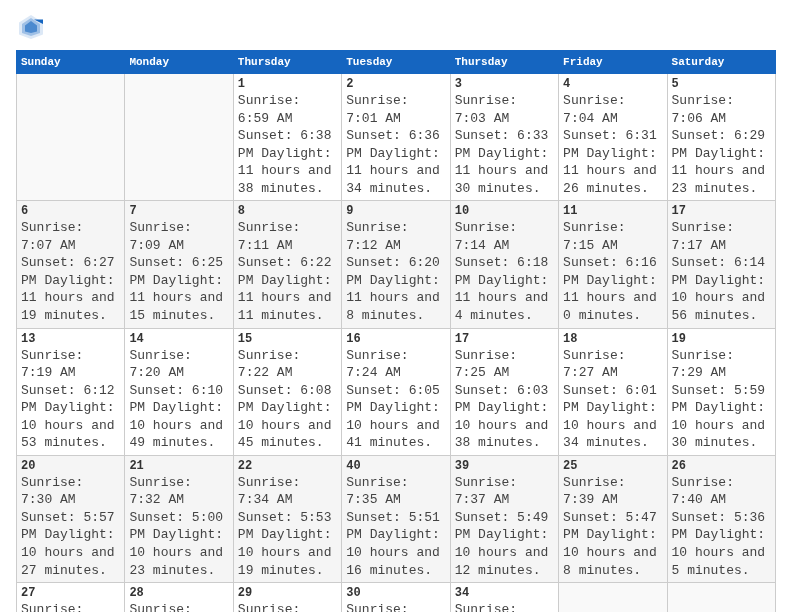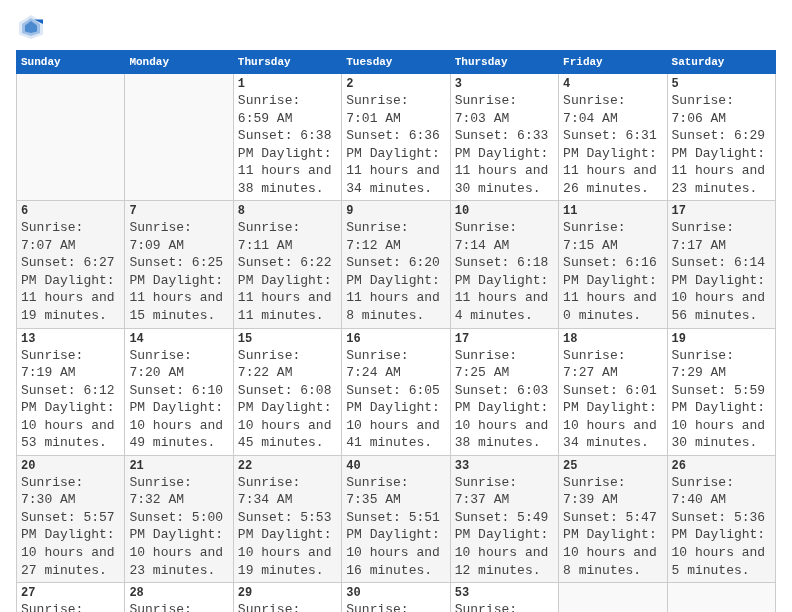--- a/index.html
+++ b/index.html
@@ -272,21 +272,21 @@
 Sunset: 5:53 PM
 Daylight: 10 hours and 19 minutes.</div>
           </td>
           <td>
             <span class="day-num">40</span>
             <div class="day-info">Sunrise: 7:35 AM
 Sunset: 5:51 PM
 Daylight: 10 hours and 16 minutes.</div>
           </td>
           <td>
-            <span class="day-num">33</span>
+            <span class="day-num">39</span>
             <div class="day-info">Sunrise: 7:37 AM
 Sunset: 5:49 PM
 Daylight: 10 hours and 12 minutes.</div>
           </td>
           <td>
             <span class="day-num">25</span>
             <div class="day-info">Sunrise: 7:39 AM
 Sunset: 5:47 PM
 Daylight: 10 hours and 8 minutes.</div>
           </td>
@@ -316,21 +316,21 @@
 Sunset: 5:40 PM
 Daylight: 9 hours and 54 minutes.</div>
           </td>
           <td>
             <span class="day-num">30</span>
             <div class="day-info">Sunrise: 7:47 AM
 Sunset: 5:38 PM
 Daylight: 9 hours and 51 minutes.</div>
           </td>
           <td>
-            <span class="day-num">53</span>
+            <span class="day-num">34</span>
             <div class="day-info">Sunrise: 7:49 AM
 Sunset: 5:36 PM
 Daylight: 9 hours and 47 minutes.</div>
           </td>
           <td class="empty-cell"></td>
           <td class="empty-cell"></td>
         </tr>
       </tbody>
   </table>
 </div>

